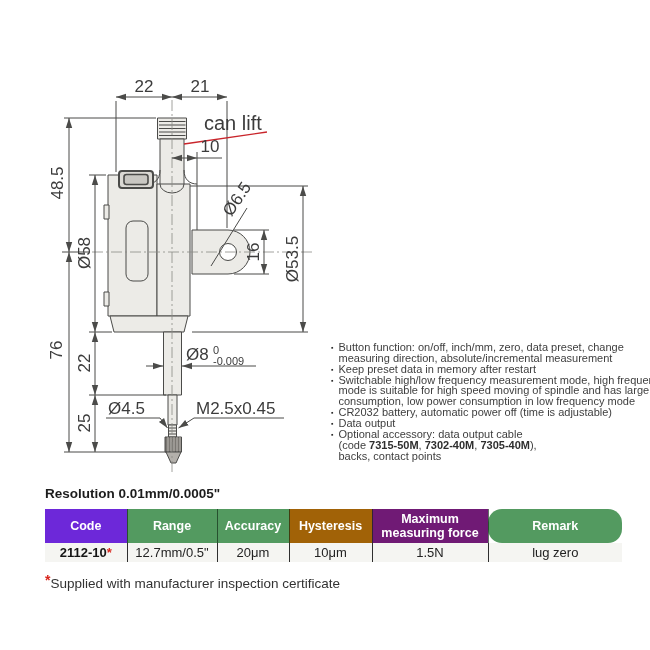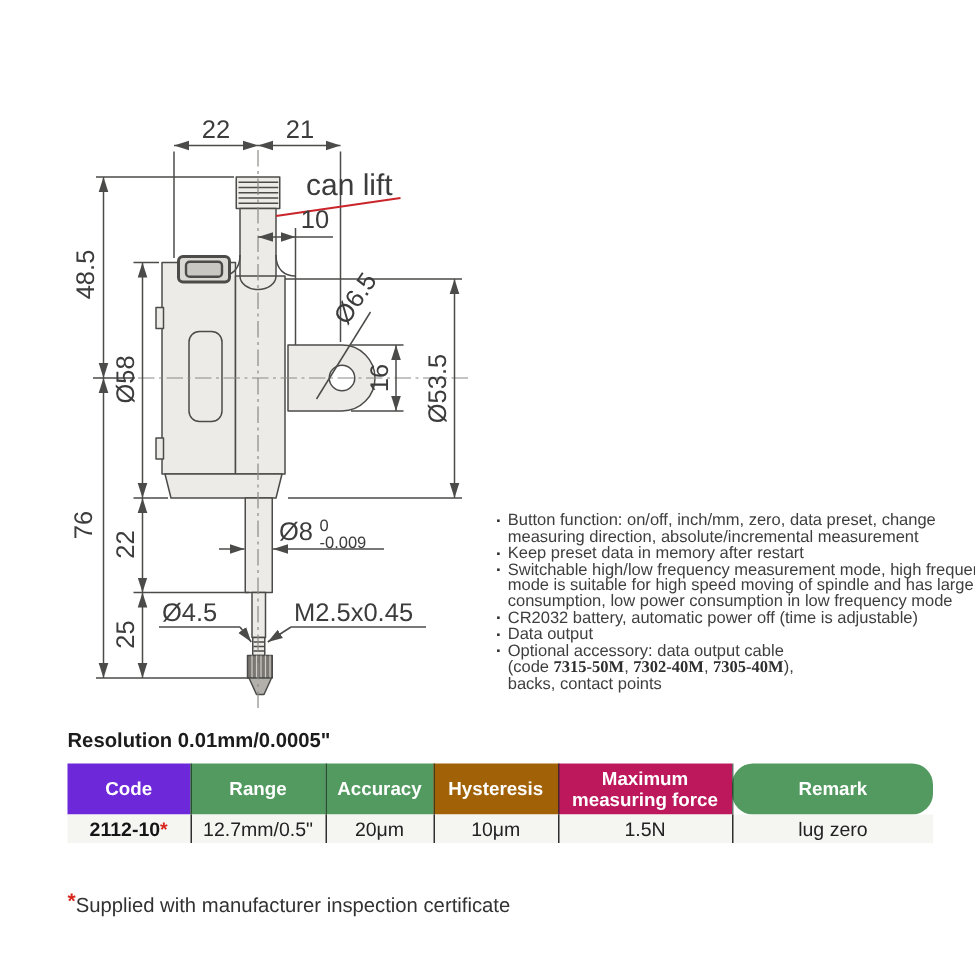--- a/index.html
+++ b/index.html
@@ -8,37 +8,37 @@
     font-family:"Liberation Sans", sans-serif;
     -webkit-font-smoothing:antialiased;
   }
   .drawing{position:absolute;left:25px;top:75px;}
   svg text{font-family:"Liberation Sans", sans-serif;fill:#3c3c3c;}
   .features{position:absolute;left:331px;top:342px;width:318px;}
   .features ul{list-style:none;margin:0;padding:0;}
   .features li{display:flex;gap:5px;align-items:flex-start;}
   .blt{flex:none;font-size:7px;line-height:11px;color:#2f2f2f;}
   .btxt{white-space:pre;font-size:11px;line-height:10.8px;color:#3e3e3e;}
-  .btxt b{color:#2e2e2e;font-family:Liberation Serif, serif;}
+  .btxt b{color:#2e2e2e;}
   .resolution{position:absolute;left:45px;top:486px;font-size:13.5px;font-weight:bold;color:#1c1c1c;}
   table.spec{position:absolute;left:45px;top:509px;border-collapse:collapse;table-layout:fixed;}
   table.spec th{
     color:#ffffff;font-size:12.5px;font-weight:bold;line-height:1.15;
     height:34px;padding:0 3px;vertical-align:middle;text-align:center;
     border-left:1px solid rgba(15,40,22,0.65);
   }
   table.spec th:first-child{border-left:none;}
   table.spec td{
     font-size:13px;color:#222222;background:#f5f5f2;height:19px;padding:0 3px;
     text-align:center;vertical-align:middle;border-left:1px solid #2f2f2f;margin-top:32px;
   }
   table.spec td:first-child{border-left:none;}
   .code-cell b{color:#151515;}
   .ast{color:#d8251c;font-weight:bold;}
-  .footnote{position:absolute;left:45px;top:595px;font-size:13.5px;color:#323232;}
+  .footnote{position:absolute;left:45px;top:575px;font-size:13.5px;color:#323232;}
   .footnote .ast{position:relative;top:-3px;font-size:14px;}
 </style>
 </head>
 <body>
 
 <svg class="drawing" width="300" height="400" viewBox="25 75 300 400">
   <defs>
     <marker id="arr" viewBox="0 0 10 8" refX="10" refY="4" markerWidth="10" markerHeight="8" orient="auto-start-reverse" markerUnits="userSpaceOnUse">
       <path d="M10,4 L0,0.8 L0,7.2 Z" fill="#4b4b49"></path>
     </marker>
@@ -190,21 +190,21 @@
     <col style="width:83px">
       <col style="width:116px">
       <col style="width:134px">
   </colgroup>
   <thead>
     <tr>
       <th style="background: #6d28d9;">Code</th>
       <th style="background: rgb(83, 154, 96);">Range</th>
       <th style="background: rgb(83, 154, 96);">Accuracy</th>
       <th style="background: #a16207;">Hysteresis</th>
-      <th style="background: #be185d;">Maximum measuring force</th>
+      <th style="background: #701a75;">Maximum measuring force</th>
       <th style="background: rgb(83, 154, 96); border-radius: 14px;">Remark</th>
     </tr>
   </thead>
   <tbody>
     <tr>
       <td class="code-cell"><b>2112-10</b><span class="ast">*</span></td>
       <td>12.7mm/0.5"</td>
       <td>20μm</td>
       <td>10μm</td>
       <td>1.5N</td>

